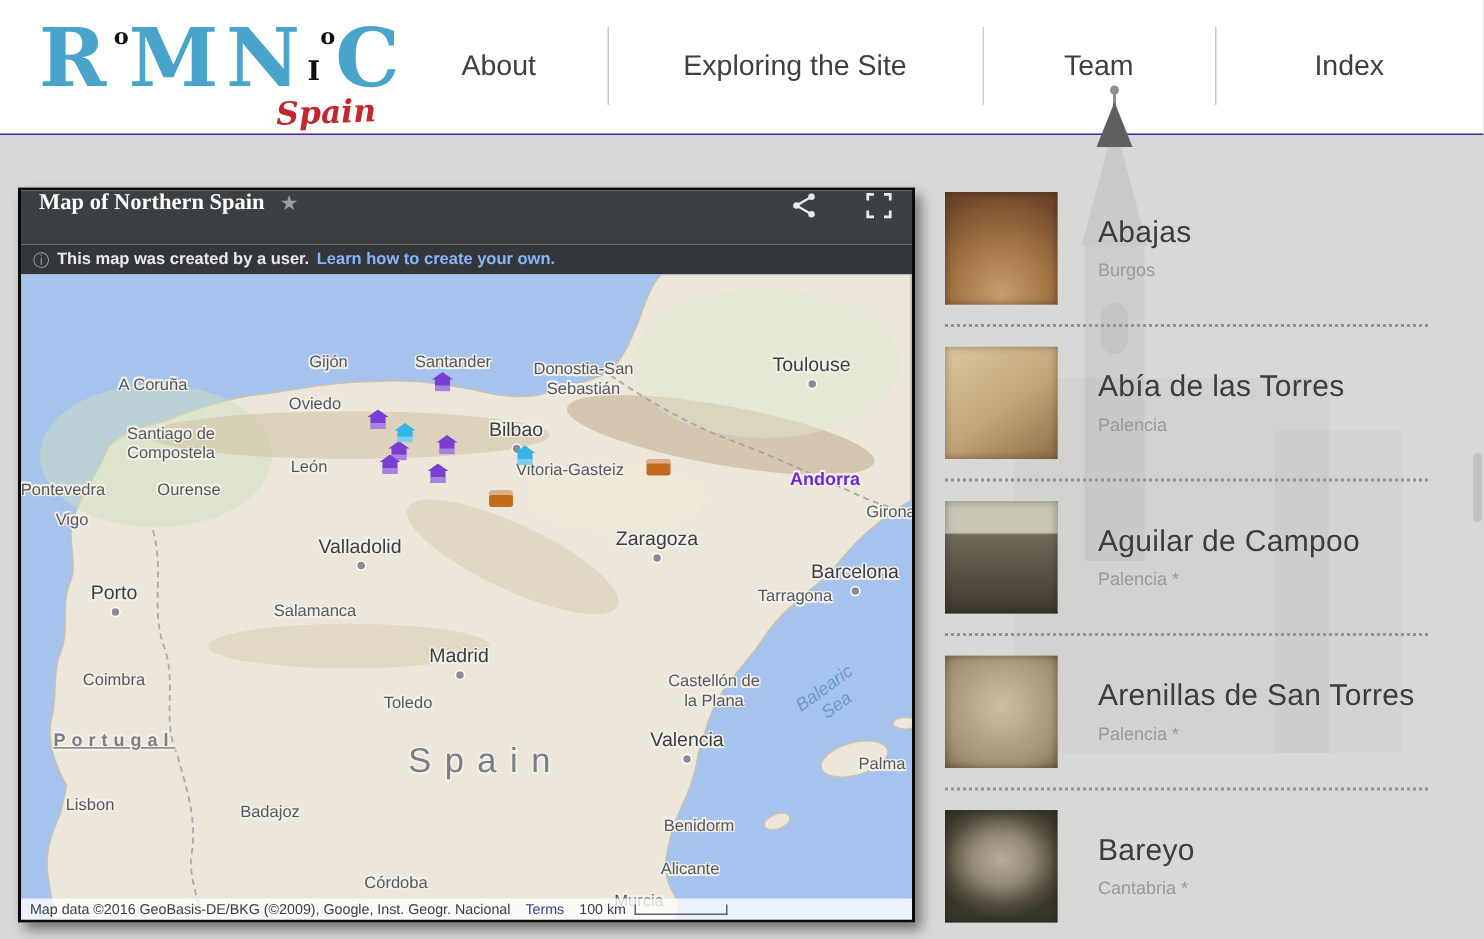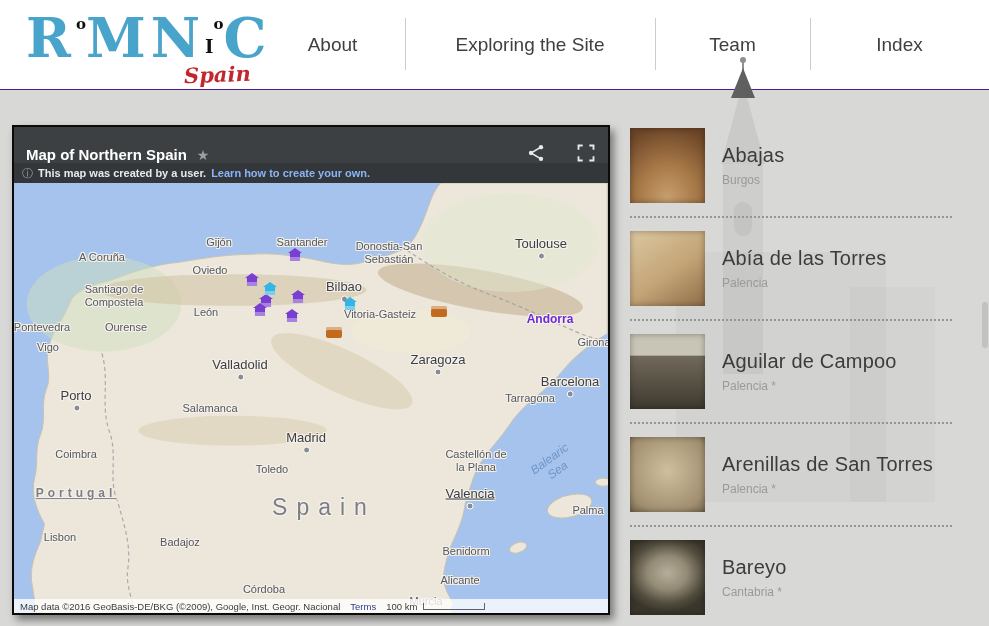--- a/index.html
+++ b/index.html
@@ -17,21 +17,21 @@
   .nav-cell { display:flex; align-items:center; justify-content:center; font-size:19px; color:#3f3f3f; cursor:pointer; }
   .nav-c0 { flex:0 0 145px; } .nav-c1 { flex:0 0 250px; } .nav-c2 { flex:0 0 155px; } .nav-c3 { flex:1; }
   .nav-divider { position:absolute; top:18px; width:1px; height:52px; background:#cccccc; }
   .nd0 { left:405px; } .nd1 { left:655px; } .nd2 { left:810px; }
 
   
   .church-bg { position:absolute; left:610px; top:52px; width:345px; height:470px; z-index:6; pointer-events:none; }
 
   
   .map-panel { position:absolute; left:12px; top:125px; width:598px; height:490px; border:2px solid #0b0b0b; background:#fff; box-shadow:4px 5px 8px rgba(0,0,0,0.45); z-index:4; }
-  .map-header { height:36px; background:#3c4043; display:flex; align-items:flex-end; padding:0 12px; }
+  .map-header { height:36px; background:#3c4043; display:flex; align-items:flex-start; padding:0 12px;font-family:Liberation Serif, serif; }
   .map-title { color:#ffffff; font-weight:bold; font-size:15px; }
   .star-icon { color:#9aa0a6; font-size:14px; margin-left:10px; }
   .map-header-icons { margin-left:auto; display:flex; gap:30px; align-items:center; }
   .mh-icon { width:20px; height:20px; cursor:pointer; }
   .map-infobar { height:20px; background:#34373a; display:flex; align-items:center; padding:0 8px; font-size:11px; }
   .info-icon { color:#9aa0a6; font-size:11px; margin-right:5px; }
   .info-note { color:#e8eaed; font-weight:bold; margin-right:5px; }
   .info-link { color:#8ab4f8; font-weight:bold; cursor:pointer; }
   .map-area { position:relative; width:594px; height:430px; background:#a5c3ec; overflow:hidden; }
   .map-svg { position:absolute; left:0; top:0; z-index:0; }
@@ -57,21 +57,21 @@
   .map-attribution { position:absolute; left:0; bottom:0; width:100%; height:14px; background:rgba(255,255,255,0.78); z-index:5;
                      display:flex; align-items:center; font-size:9.5px; color:#3c3c3c; padding:0 6px; gap:10px; }
   .attr-text { white-space:nowrap; overflow:hidden; }
   .terms-link { color:#2b3d8f; cursor:pointer; white-space:nowrap; }
   .scale-wrap { display:flex; align-items:center; }
   .scale-label { white-space:nowrap; }
   .scale-line { width:62px; height:7px; border:1px solid #5f6368; border-top:none; margin-left:6px; }
 
   
   .place-list { position:absolute; left:630px; top:115px; width:322px; height:511px; z-index:7; }
-  .place-item { display:flex; align-items:center; gap:17px; padding:13px 0; border-bottom:2px dotted #949494; cursor:pointer; }
+  .place-item { display:flex; align-items:center; gap:27px; padding:13px 0; border-bottom:2px dotted #949494; cursor:pointer; }
   .thumb { width:75px; height:75px; flex:0 0 75px; box-shadow:inset 0 0 6px rgba(0,0,0,0.35); }
   .t0 { background:radial-gradient(85% 95% at 50% 92%, #c79e6d 0%, #a87948 45%, #6d4628 100%); }
   .t1 { background:linear-gradient(145deg, #dcc8a0 0%, #c3a477 55%, #8e6e48 100%); }
   .t2 { background:linear-gradient(#c9c5b6 0%, #c9c5b6 28%, #70695a 30%, #3e392f 100%); }
   .t3 { background:radial-gradient(80% 80% at 50% 45%, #cfbf9f 0%, #a18f70 70%, #6f6049 100%); }
   .t4 { background:radial-gradient(62% 52% at 50% 44%, #b6ad9a 0%, #948b77 42%, #514c3d 78%, #3a362b 100%); }
   .place-text { display:flex; flex-direction:column; }
   .place-title { font-size:20px; color:#3c3c3c; letter-spacing:0.2px; }
   .place-subtitle { font-size:12px; color:#9a9a9a; margin-top:6px; }
 
@@ -177,21 +177,21 @@
         <span class="mlabel sm" style="left: 446px; top: 397px;">Alicante</span>
         <span class="mlabel sm" style="left: 250px; top: 406px;">Córdoba</span>
         <span class="mlabel sm" style="left: 412px; top: 418px;">Murcia</span>
         <span class="mlabel md" style="left: 527px; top: 61px;">Toulouse</span>
         <span class="mlabel md" style="left: 330px; top: 104px;">Bilbao</span>
         <span class="mlabel md" style="left: 62px; top: 213px;">Porto</span>
         <span class="mlabel md" style="left: 226px; top: 182px;">Valladolid</span>
         <span class="mlabel md" style="left: 424px; top: 177px;">Zaragoza</span>
         <span class="mlabel md" style="left: 556px; top: 199px;">Barcelona</span>
         <span class="mlabel md" style="left: 292px; top: 255px;">Madrid</span>
-        <span class="mlabel md" style="left: 456px; top: 311px; text-decoration: underline;">Valencia</span>
+        <span class="mlabel md" style="left: 444px; top: 311px;">Valencia</span>
         <span class="mlabel country-lg" style="left: 310px; top: 324px;">Spain</span>
         <span class="mlabel country-md" style="left: 62px; top: 311px;">Portugal</span>
         <span class="mlabel country-sm" style="left: 536px; top: 137px;">Andorra</span>
         <span class="mlabel sea" style="left: 540px; top: 282px;">Balearic Sea</span>
       </div>
     <div class="map-markers" id="map-markers">
         <div class="marker house" style="left: 281px; top: 78px; background: rgb(122, 63, 209);"></div>
         <div class="marker house" style="left: 238px; top: 103px; background: rgb(122, 63, 209);"></div>
         <div class="marker house" style="left: 284px; top: 120px; background: rgb(122, 63, 209);"></div>
         <div class="marker house" style="left: 252px; top: 124px; background: rgb(122, 63, 209);"></div>

